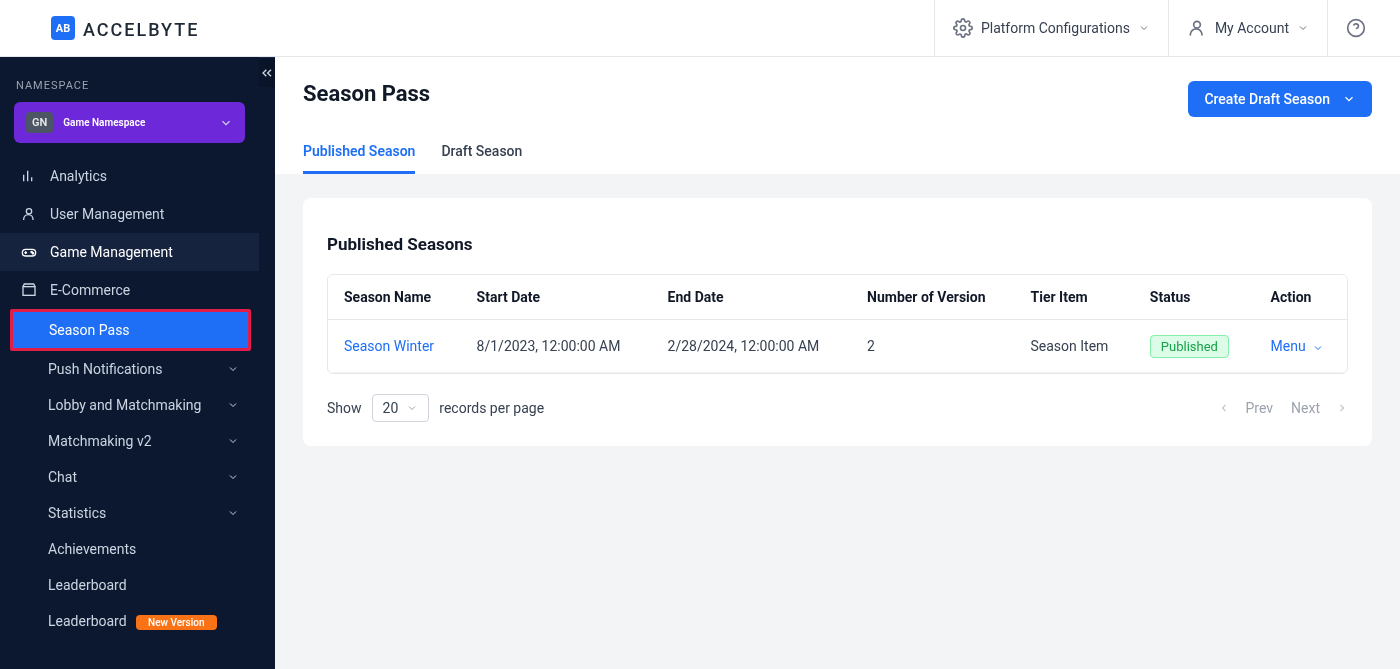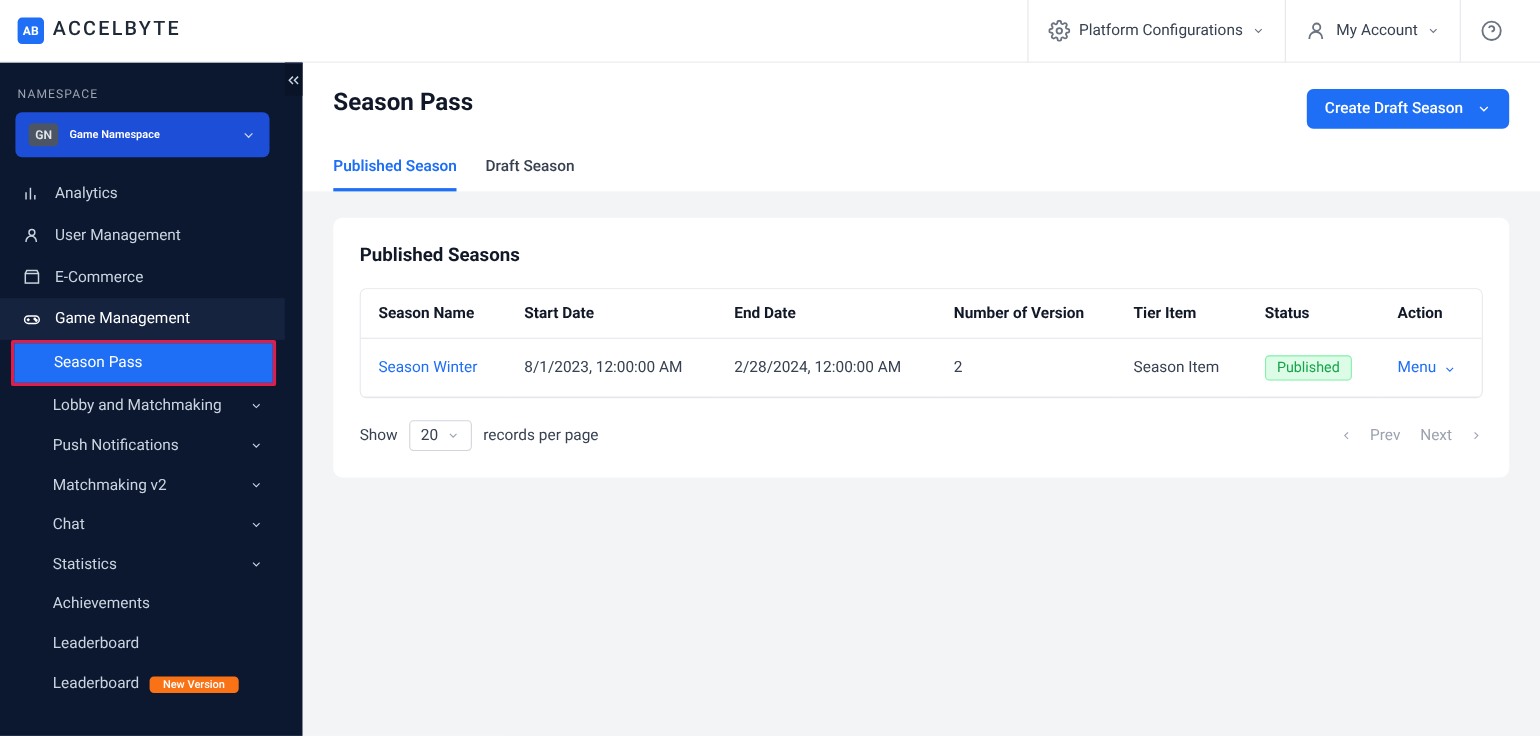--- a/index.html
+++ b/index.html
@@ -1,37 +1,37 @@
 <!DOCTYPE html>
 <html><head>
 <meta charset="utf-8">
 <style>
 * { margin: 0; padding: 0; box-sizing: border-box; font-family: -apple-system, BlinkMacSystemFont, "Segoe UI", Roboto, sans-serif; }
 body { width: 1400px; height: 669px; overflow: hidden; background: #fff; }
 
 
 .header { height: 57px; border-bottom: 1px solid #e5e7eb; display: flex; align-items: center; justify-content: space-between; padding: 0 16px; }
-.logo { display: flex; align-items: flex-start; gap: 8px; }
+.logo { display: flex; align-items: flex-end; gap: 8px; margin-left: 35px; }
 .logo-box { width: 24px; height: 24px; background: #1e6ff5; border-radius: 4px; display: flex; align-items: center; justify-content: center; color: #fff; font-weight: 700; font-size: 11px; }
 .logo-text { font-size: 18px; font-weight: 500; letter-spacing: 2px; color: #1f2937; }
 .header-right { display: flex; align-items: center; gap: 0; }
 .header-item { display: flex; align-items: center; gap: 8px; padding: 0 18px; height: 57px; border-left: 1px solid #e5e7eb; cursor: pointer; color: #374151; font-size: 14px; }
 .header-icon { width: 20px; height: 20px; display: flex; align-items: center; justify-content: center; }
 
 
 .layout { display: flex; height: calc(100% - 57px); }
 
 
 .sidebar { width: 275px; background: #0c1830; color: #cbd5e1; display: flex; flex-direction: row; position: relative; }
 .sidebar-inner { flex: 1; overflow-y: auto; padding-bottom: 8px; }
 .sidebar-inner::-webkit-scrollbar { width: 8px; }
 .sidebar-inner::-webkit-scrollbar-track { background: #1a2744; }
 .sidebar-inner::-webkit-scrollbar-thumb { background: #3a4a6b; border-radius: 4px; }
 .ns-label { font-size: 11px; letter-spacing: 1px; color: #9ca3af; padding: 22px 16px 10px; }
-.ns-selector { margin: 0 14px 14px; background: #1d4ed8; border-radius: 6px; padding: 10px 12px; display: flex; align-items: center; gap: 10px; cursor: pointer; }
+.ns-selector { margin: 0 14px 14px; background: #6d28d9; border-radius: 6px; padding: 10px 12px; display: flex; align-items: center; gap: 10px; cursor: pointer; }
 .ns-badge { background: #4b5563; color: #e5e7eb; font-size: 11px; font-weight: 600; padding: 4px 6px; border-radius: 4px; }
 .ns-name { flex: 1; font-size: 10px; font-weight: 600; color: #fff; }
 .nav-item { display: flex; align-items: center; gap: 12px; padding: 10px 20px; cursor: pointer; font-size: 14px; color: #cbd5e1; }
 .nav-item.section-active { background: #16233f; color: #fff; }
 .nav-icon { width: 18px; height: 18px; display: flex; align-items: center; justify-content: center; flex-shrink: 0; }
 .sub-item { display: flex; align-items: center; justify-content: space-between; padding: 10px 20px 10px 48px; cursor: pointer; font-size: 14px; color: #cbd5e1; }
 .sub-item.active { background: #1e6ff5; color: #fff; }
 .highlight-box { border: 3px solid #e11d48; margin: 0 8px 0 10px; border-radius: 2px; }
 .highlight-box .sub-item { padding-left: 36px; }
 .new-badge { background: #f97316; color: #fff; font-size: 10px; padding: 2px 12px; border-radius: 4px; font-weight: 500; }
@@ -42,21 +42,21 @@
 .page-head { background: #fff; padding: 24px 28px 0; }
 .page-head-top { display: flex; justify-content: space-between; align-items: flex-start; }
 .page-title { font-size: 22px; font-weight: 700; color: #111827; }
 .create-btn { background: #1e6ff5; color: #fff; border: none; border-radius: 6px; padding: 10px 16px; font-size: 14px; font-weight: 500; cursor: pointer; display: flex; align-items: center; gap: 12px; }
 .tabs { display: flex; gap: 26px; margin-top: 16px; }
 .tab { padding: 10px 0 12px; font-size: 14px; cursor: pointer; color: #374151; border-bottom: 3px solid transparent; font-weight: 500; }
 .tab.active { color: #1e6ff5; border-bottom-color: #1e6ff5; font-weight: 600; }
 
 .content { padding: 24px 28px; }
 .card { background: #fff; border-radius: 8px; padding: 24px; }
-.card-title { font-size: 17px; font-weight: 700; color: #111827; margin-bottom: 20px; }
+.card-title { font-size: 17px; font-weight: 700; color: #111827; margin-bottom: 20px; margin-top: 12px; }
 .table-wrapper { border: 1px solid #e5e7eb; border-radius: 6px; overflow: hidden; }
 table { width: 100%; border-collapse: collapse; }
 th { text-align: left; padding: 14px 16px; font-size: 14px; font-weight: 700; color: #111827; border-bottom: 1px solid #e5e7eb; background: #fff; }
 td { padding: 18px 16px; font-size: 14px; color: #374151; border-bottom: 1px solid #f3f4f6; }
 .link { color: #1e6ff5; cursor: pointer; }
 .status-badge { background: #dcfce7; color: #16a34a; border: 1px solid #86efac; padding: 3px 10px; border-radius: 4px; font-size: 13px; }
 .menu-btn { color: #1e6ff5; cursor: pointer; display: inline-flex; align-items: flex-end; gap: 6px; }
 
 .footer-row { display: flex; justify-content: space-between; align-items: center; margin-top: 20px; }
 .show-group { display: flex; align-items: center; gap: 10px; font-size: 14px; color: #374151; }
@@ -144,59 +144,59 @@
       <div class="nav-item">
         <span class="nav-icon">
           <svg width="16" height="16" viewBox="0 0 24 24" fill="none" stroke="#cbd5e1" stroke-width="2">
               <circle cx="12" cy="8" r="4"></circle>
               <path d="M4 21v-1a7 7 0 0 1 14 0v1"></path>
             </svg>
         </span>
         <span>User Management</span>
       </div>
 
-      <div class="nav-item">
-        <span class="nav-icon">
-          <svg width="16" height="16" viewBox="0 0 24 24" fill="none" stroke="#cbd5e1" stroke-width="2">
-              <rect x="3" y="7" width="18" height="13"></rect>
-              <path d="M3 7l2-4h14l2 4"></path>
-            </svg>
-        </span>
-        <span>E-Commerce</span>
-      </div>
-
       <div class="nav-item section-active">
         <span class="nav-icon">
           <svg width="16" height="16" viewBox="0 0 24 24" fill="none" stroke="#fff" stroke-width="2">
               <rect x="2" y="8" width="20" height="10" rx="5"></rect>
               <line x1="7" y1="11" x2="7" y2="15"></line>
               <line x1="5" y1="13" x2="9" y2="13"></line>
               <circle cx="16" cy="12" r="1" fill="#fff"></circle>
               <circle cx="18" cy="14" r="1" fill="#fff"></circle>
             </svg>
         </span>
         <span>Game Management</span>
       </div>
 
+      <div class="nav-item">
+        <span class="nav-icon">
+          <svg width="16" height="16" viewBox="0 0 24 24" fill="none" stroke="#cbd5e1" stroke-width="2">
+              <rect x="3" y="7" width="18" height="13"></rect>
+              <path d="M3 7l2-4h14l2 4"></path>
+            </svg>
+        </span>
+        <span>E-Commerce</span>
+      </div>
+
       <div class="highlight-box">
         <div class="sub-item active">
           <span>Season Pass</span>
         </div>
       </div>
 
       <div class="sub-item">
+        <span>Push Notifications</span>
+        <span>
+            <svg width="12" height="12" viewBox="0 0 24 24" fill="none" stroke="#cbd5e1" stroke-width="2">
+              <polyline points="6 9 12 15 18 9"></polyline>
+            </svg>
+          </span>
+      </div>
+      <div class="sub-item">
         <span>Lobby and Matchmaking</span>
-        <span>
-            <svg width="12" height="12" viewBox="0 0 24 24" fill="none" stroke="#cbd5e1" stroke-width="2">
-              <polyline points="6 9 12 15 18 9"></polyline>
-            </svg>
-          </span>
-      </div>
-      <div class="sub-item">
-        <span>Push Notifications</span>
         <span>
             <svg width="12" height="12" viewBox="0 0 24 24" fill="none" stroke="#cbd5e1" stroke-width="2">
               <polyline points="6 9 12 15 18 9"></polyline>
             </svg>
           </span>
       </div>
       <div class="sub-item">
         <span>Matchmaking v2</span>
         <span>
             <svg width="12" height="12" viewBox="0 0 24 24" fill="none" stroke="#cbd5e1" stroke-width="2">

